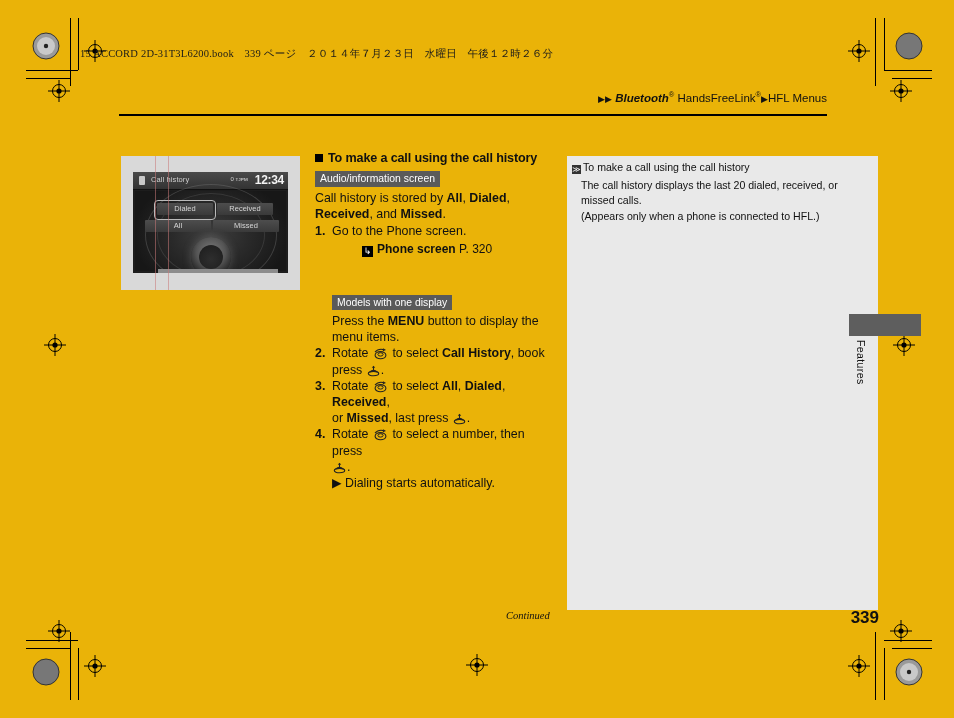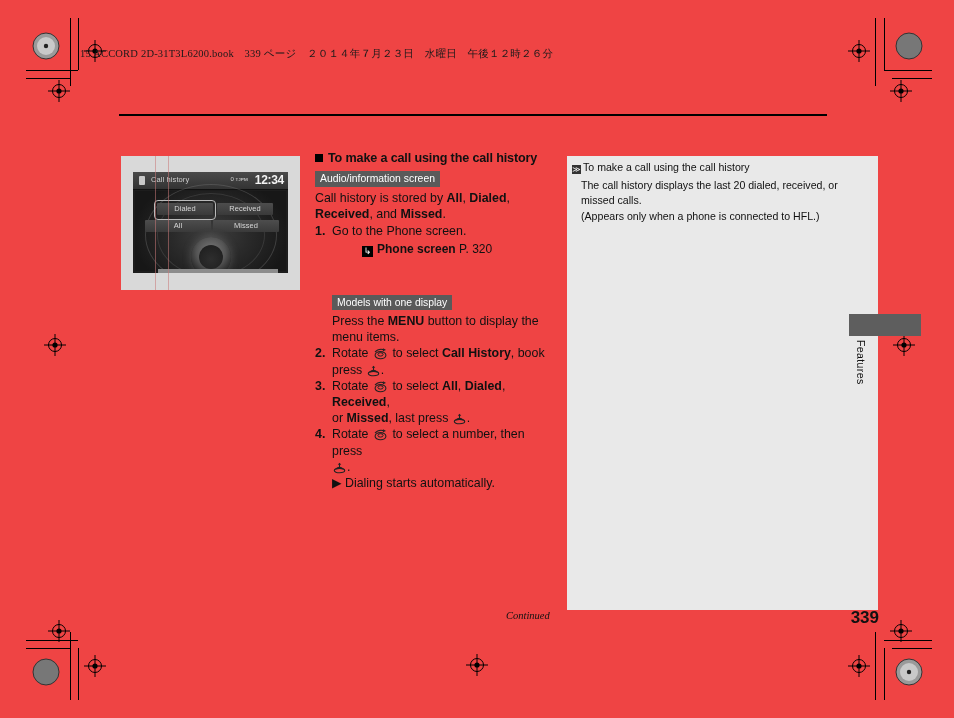--- a/index.html
+++ b/index.html
@@ -4,21 +4,21 @@
 <style>
   html, body {
     margin: 0;
     padding: 0;
     background: #ffffff;
   }
   #page {
     position: relative;
     width: 954px;
     height: 718px;
-    background: #ef4444;
+    background: #eab308;
     font-family: "Liberation Sans", sans-serif;
     overflow: hidden;
   }
 
   
   .mark-line { position: absolute; background: #000; }
   .reg {
     position: absolute;
     width: 22px; height: 22px;
   }
@@ -424,20 +424,24 @@
     <div class="mark-line" style="left:26px;top:648px;width:44px;height:1px;"></div>
 
     <div class="mark-line" style="left:875px;top:632px;width:1px;height:68px;"></div>
     <div class="mark-line" style="left:884px;top:648px;width:1px;height:52px;"></div>
     <div class="mark-line" style="left:884px;top:640px;width:48px;height:1px;"></div>
     <div class="mark-line" style="left:892px;top:648px;width:40px;height:1px;"></div>
   </div>
 
   <div class="imposition-text">15 ACCORD 2D-31T3L6200.book　339 ページ　２０１４年７月２３日　水曜日　午後１２時２６分</div>
 
+  <div class="running-head">
+    <span class="tri">▶▶</span>
+    <span class="it">Bluetooth</span><span class="sup">®</span><span> HandsFreeLink</span><span class="sup">®</span><span class="tri">▶</span><span>HFL Menus</span>
+  </div>
   <div class="rule"></div>
 
   <div class="illus">
     <div class="nav-screen">
       <div class="nav-titlebar"></div>
       <div class="nav-phone-icon"></div>
       <div class="nav-title">Call history</div>
       <div class="nav-signal">0 ᴛᴊᴘᴍ</div>
       <div class="nav-clock">12:34</div>
 

